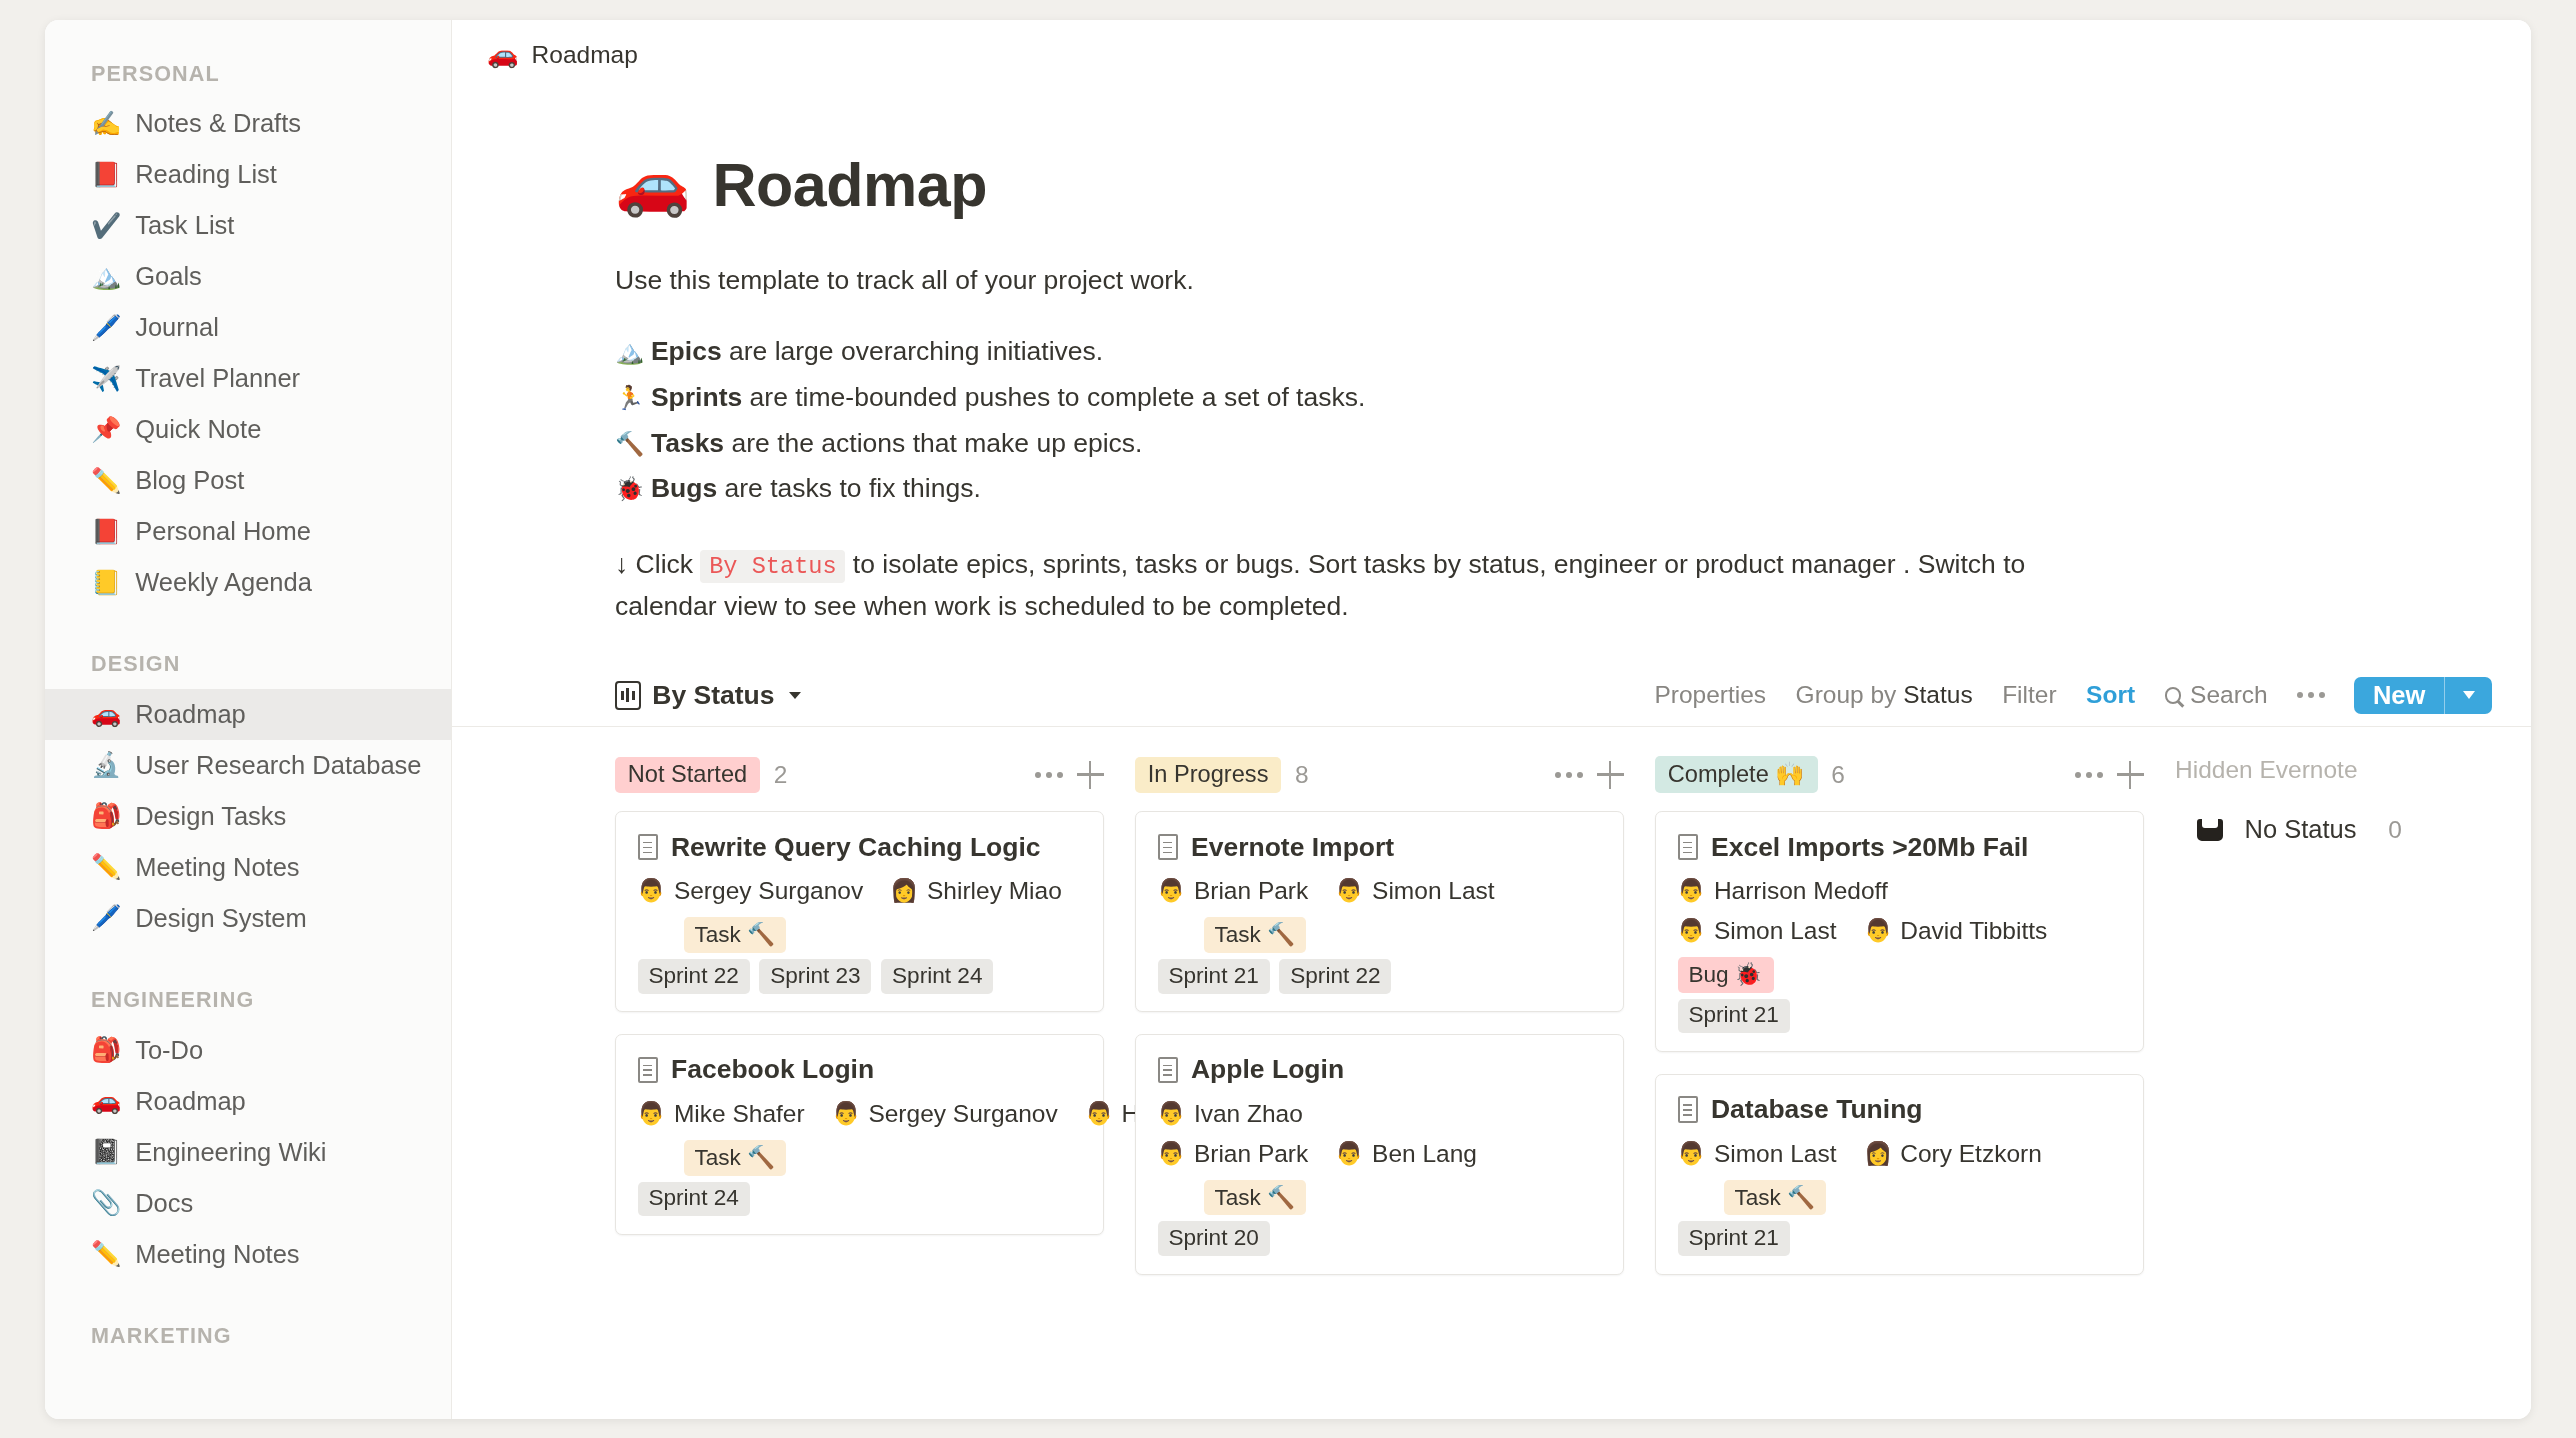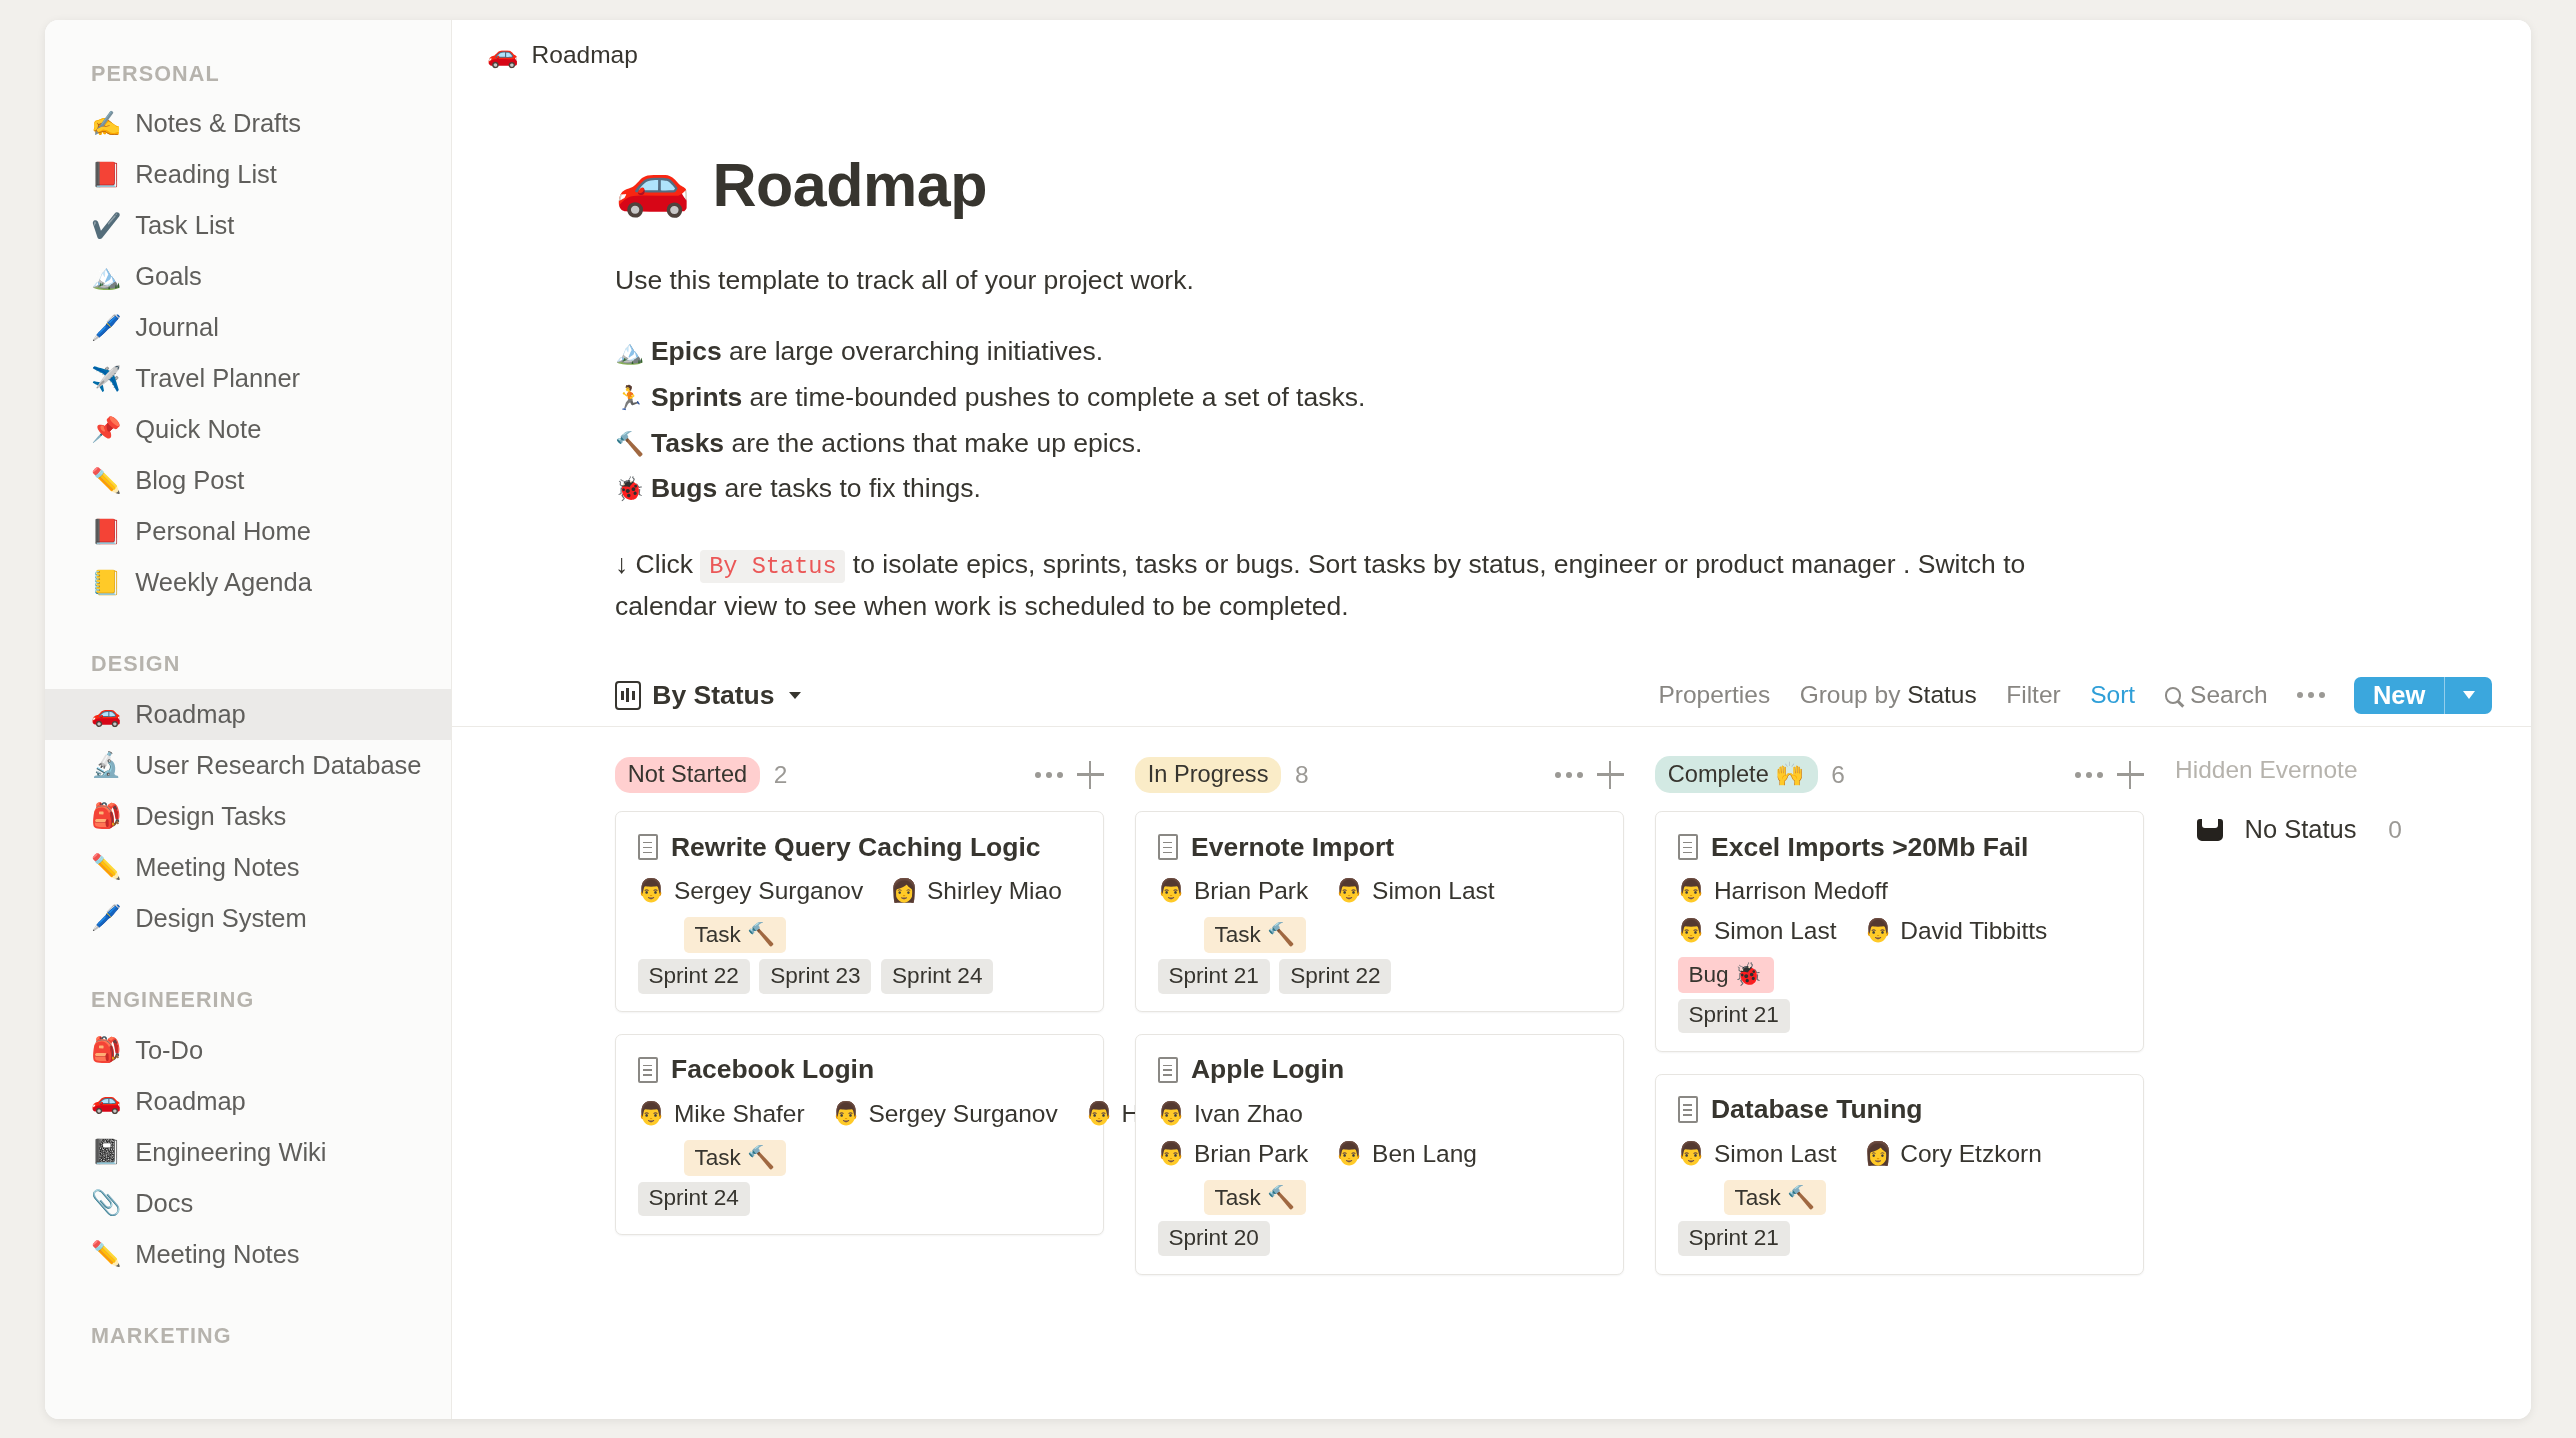--- a/index.html
+++ b/index.html
@@ -159,21 +159,21 @@
   }
 
   .view-right { display: flex; align-items: center; gap: 29.5px; }
   .vr-item {
     font-size: 24.5px;
     color: #888682;
     cursor: pointer;
     white-space: nowrap;
   }
   .vr-item b { color: #37352f; font-weight: normal; }
-  .vr-item.accent { color: #2f9fd8; font-weight: normal; }
+  .vr-item.accent { color: #2f9fd8; font-weight: bold; }
   .vr-search { display: flex; align-items: center; gap: 8.8px; cursor: pointer; }
   .mag {
     width: 16.7px; height: 16.7px;
     border: 2.5px solid #8d8b87;
     border-radius: 50%;
     position: relative;
     display: inline-block;
   }
   .mag::after {
     content: "";
@@ -224,21 +224,21 @@
   .column { width: 520px; flex: 0 0 520px; padding-right: 31px; }
   .col-head {
     display: flex;
     align-items: center;
     height: 45px;
     gap: 13.7px;
   }
   .col-pill {
     font-size: 23.6px;
     padding: 3.9px 12.8px 4.9px;
-    border-radius: 15px;
+    border-radius: 5px;
     color: #37352f;
     white-space: nowrap;
   }
   .col-count { font-size: 24.5px; color: #9b9995; }
   .col-spacer { flex: 1 1 auto; }
   .plus {
     position: relative;
     width: 27.5px; height: 27.5px;
     cursor: pointer;
   }

